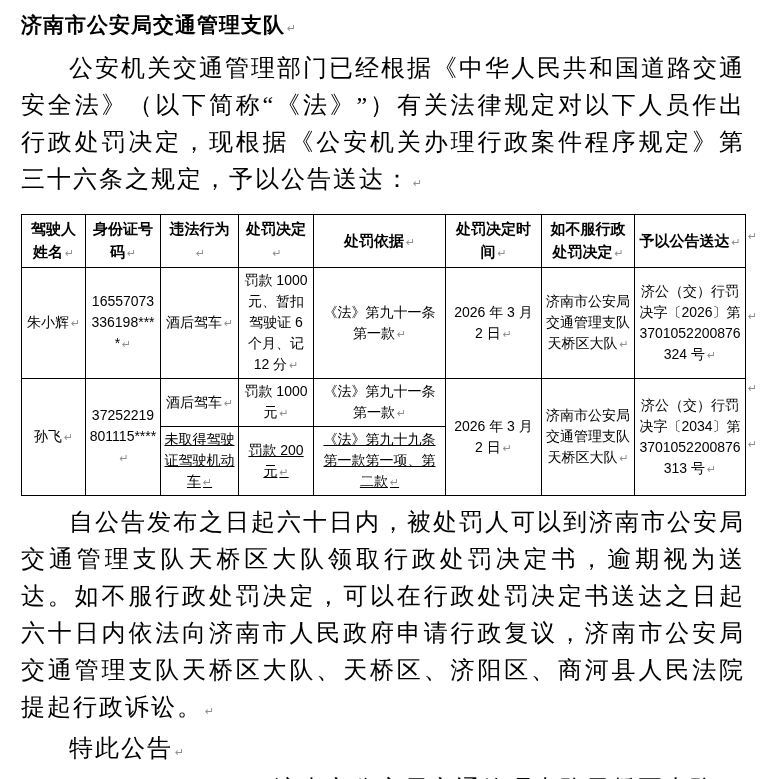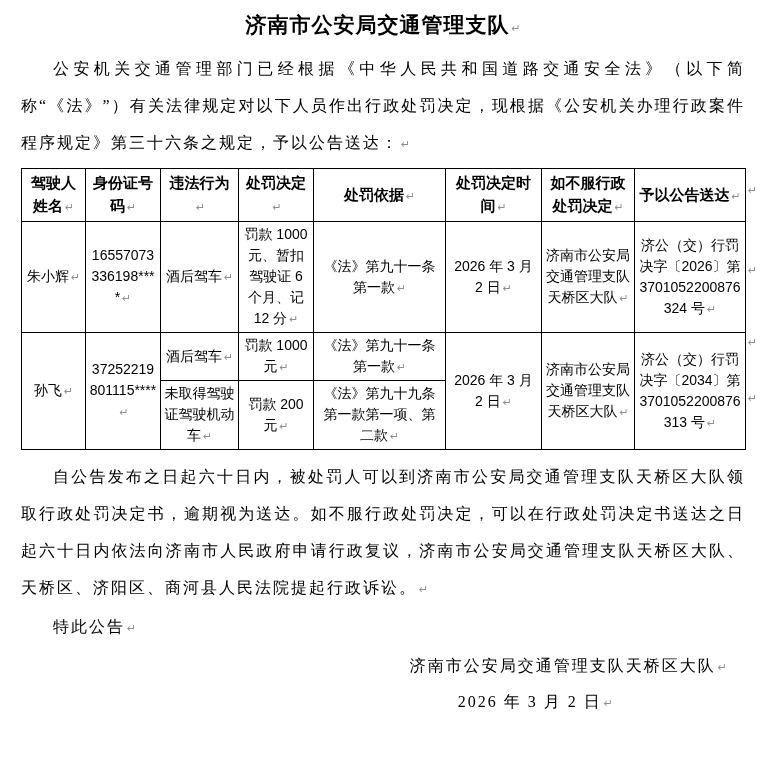--- a/index.html
+++ b/index.html
@@ -4,52 +4,52 @@
 <style>
   html, body { margin:0; padding:0; background:#ffffff; }
   body {
     width:761px; height:779px; overflow:hidden;
     color:#000000;
     font-family:"Liberation Serif","DejaVu Serif",serif;
   }
   .page { box-sizing:border-box; width:761px; padding:6px 16px 0 21px; }
 
   .title {
-    text-align:center; font-weight:bold; font-size:21px;
+    font-weight:bold; font-size:21px;
     font-family:"Liberation Sans","DejaVu Sans",sans-serif;
     letter-spacing:1px;
   }
   .title1 { line-height:34px; margin-top:2px; }
   .title2 { line-height:42px; }
 
   .para {
-    font-size:16px; line-height:37px; letter-spacing:2px;
+    font-size:24px; line-height:37px; letter-spacing:2px;
     text-align:justify; text-justify:inter-character;
   }
   .intro   { margin-top:4px; text-indent:2em; }
   .closing { margin-top:8px; text-indent:2em; }
   .hereby  { text-indent:2em; }
   .sig     { text-align:right; padding-right:18px; }
   .datel   { text-align:right; padding-right:132px; line-height:32px; }
 
-  .tablewrap { position:relative; margin-top:5px; }
+  .tablewrap { position:relative; margin-top:12px; }
   table.penalty {
     border-collapse:collapse; table-layout:fixed; width:724px;
     font-family:"Liberation Sans","DejaVu Sans",sans-serif;
   }
   .penalty th, .penalty td {
     border:1px solid #000000; text-align:center; vertical-align:middle;
     padding:2px 3px; overflow:hidden;
   }
   .penalty th { font-size:15px; line-height:23px; font-weight:bold; }
   .penalty td { font-size:14px; line-height:21px; font-weight:normal; }
   .tr-head { height:52px; }
   .tr-r1   { height:105px; }
   .tr-r2a  { height:44px; }
-  .tr-r2b  { height:69px; }
+  .tr-r2b  { height:69px;text-decoration:underline; }
   .cell-id, .cell-doc { word-break:break-all; font-size:13px; line-height:20px; }
 
   
   .pm::after {
     content:"\21B5"; color:#8f8f8f; font-size:11px; letter-spacing:0;
     margin-left:2px; font-family:"DejaVu Sans",sans-serif; font-weight:normal;
   }
   .rowmark {
     position:absolute; left:727px; color:#8f8f8f; font-size:11px;
     font-family:"DejaVu Sans",sans-serif;

